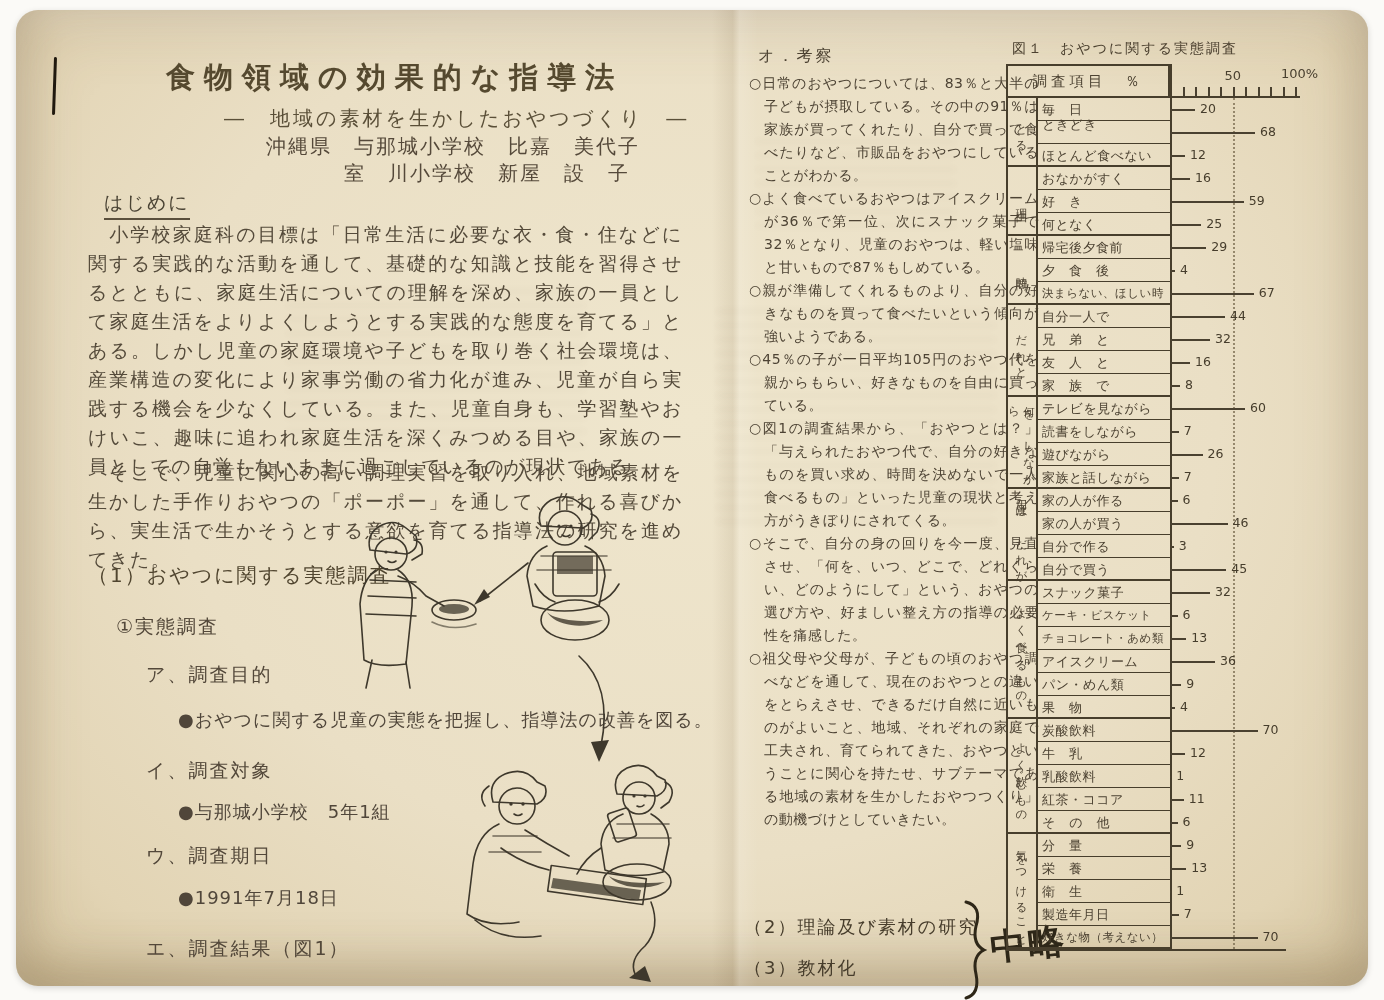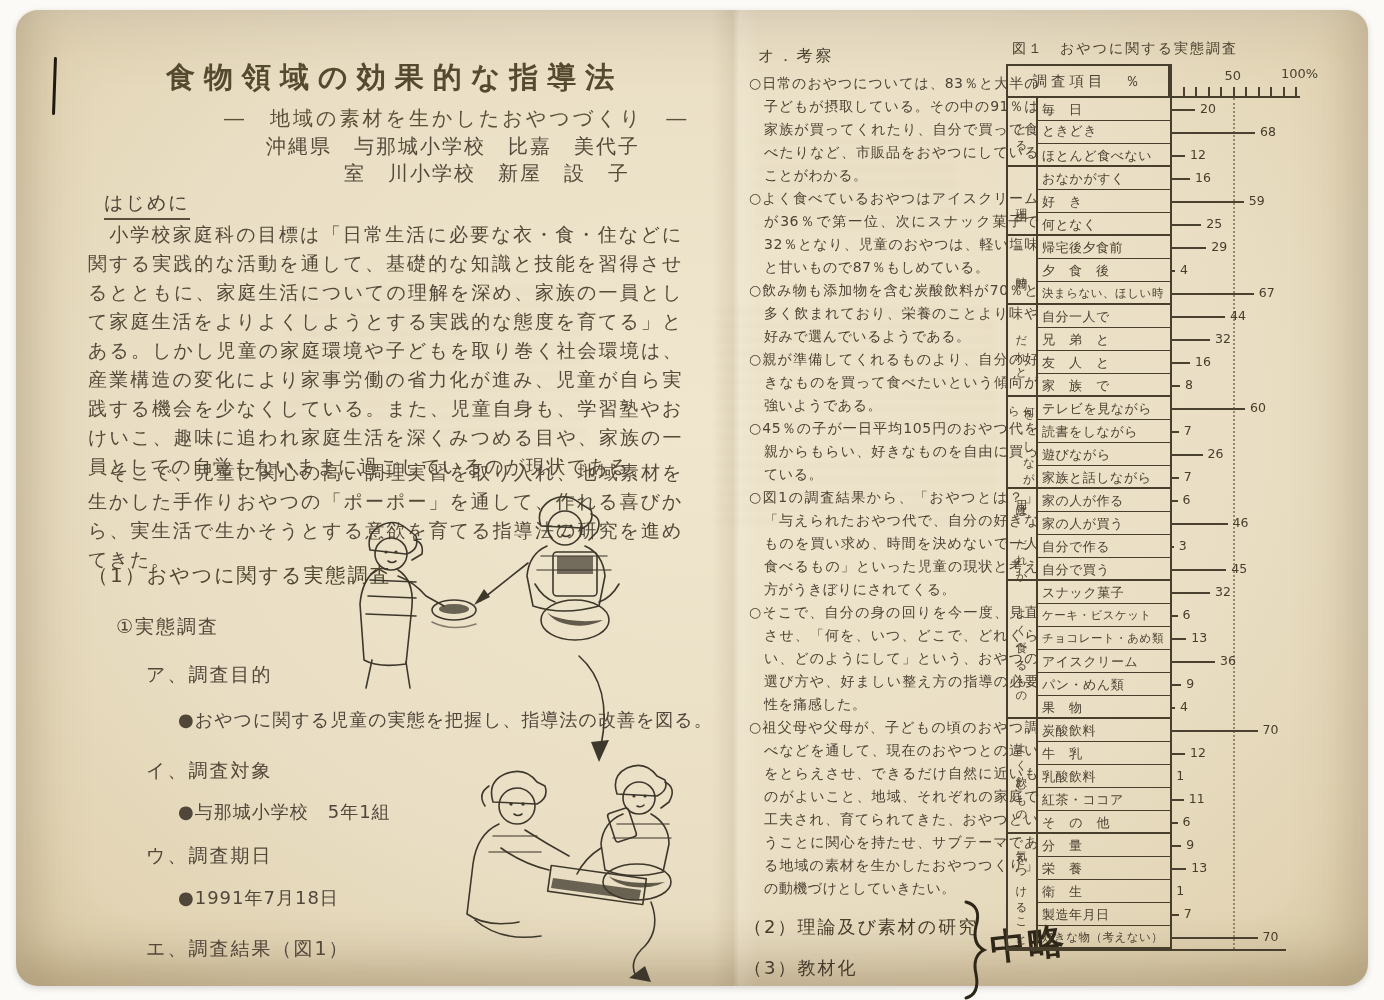--- a/index.html
+++ b/index.html
@@ -159,21 +159,20 @@
     <ellipse class="sketch" cx="196" cy="130" rx="34" ry="18"></ellipse>
     <path class="sketch-fill" d="M168 124 a34 18 0 0 0 56 6 a40 10 0 0 1 -56 -6 z" opacity=".8"></path>
     <path class="sketch" d="M210 150 q10 26 -6 44 q-16 14 -10 28"></path>
     <path class="sketch-fill" d="M188 226 L204 214 L210 230 Z"></path>
   </svg>
 
   <div class="abs kousatsu-head" style="left:742px;top:36px;">オ．考察</div>
   <div class="abs" id="kousatsu" style="left:733px;top:62px;width:290px;">
       <div class="bullet">○日常のおやつについては、83％と大半の子どもが摂取している。その中の91％は家族が買ってくれたり、自分で買って食べたりなど、市販品をおやつにしていることがわかる。</div>
       <div class="bullet">○よく食べているおやつはアイスクリームが36％で第一位、次にスナック菓子で32％となり、児童のおやつは、軽い塩味と甘いもので87％もしめている。</div>
-      <div class="bullet">○飲み物も添加物を含む炭酸飲料が70％と多く飲まれており、栄養のことより味や好みで選んでいるようである。</div>
       <div class="bullet">○親が準備してくれるものより、自分の好きなものを買って食べたいという傾向が強いようである。</div>
       <div class="bullet">○45％の子が一日平均105円のおやつ代を親からもらい、好きなものを自由に買っている。</div>
       <div class="bullet">○図1の調査結果から、「おやつとは？」「与えられたおやつ代で、自分の好きなものを買い求め、時間を決めないで一人食べるもの」といった児童の現状と考え方がうきぼりにされてくる。</div>
       <div class="bullet">○そこで、自分の身の回りを今一度、見直させ、「何を、いつ、どこで、どれくらい、どのようにして」という、おやつの選び方や、好ましい整え方の指導の必要性を痛感した。</div>
       <div class="bullet">○祖父母や父母が、子どもの頃のおやつ調べなどを通して、現在のおやつとの違いをとらえさせ、できるだけ自然に近いものがよいこと、地域、それぞれの家庭で工夫され、育てられてきた、おやつということに関心を持たせ、サブテーマである地域の素材を生かしたおやつつくり」の動機づけとしていきたい。</div>
     </div>
 
   <div class="abs endnote" style="left:728px;top:905px;">（2）理論及び素材の研究</div>
   <div class="abs endnote" style="left:728px;top:946px;">（3）教材化</div>
   <svg class="abs" style="left:944px;top:890px;" width="30" height="100" viewBox="0 0 30 100">
@@ -201,21 +200,21 @@
         <div class="dot50" style="left: 226.5px; top: 34px; height: 851px;"></div>
         <div class="cline" style="left: 0px; top: 0px; width: 2px; height: 885px;"></div>
         <div class="cline" style="left: 164px; top: 0px; width: 2px; height: 885px;"></div>
         <div class="cline" style="left: 30px; top: 34px; width: 1.5px; height: 851px;"></div>
         <div class="cline" style="left: 0px; top: 885px; width: 280px; height: 2px;"></div>
         <div class="gcell" style="left: 0px; top: 34px; width: 30px; height: 69px;">とる</div>
         <div class="icell" style="left: 30px; top: 34px; width: 134px; height: 23px;">毎　日</div>
         <div class="cline" style="left: 30px; top: 56px; width: 134px; height: 1px;"></div>
         <div class="bar" style="left: 164px; top: 44.5px; width: 25px;"></div>
         <div class="bval" style="left: 194px; top: 37px;">20</div>
-        <div class="icell" style="left: 30px; top: 55px; width: 134px; height: 23px;">ときどき</div>
+        <div class="icell" style="left: 30px; top: 49px; width: 134px; height: 23px;">ときどき</div>
         <div class="cline" style="left: 30px; top: 79px; width: 134px; height: 1px;"></div>
         <div class="bar" style="left: 164px; top: 67.5px; width: 85px;"></div>
         <div class="bval" style="left: 254px; top: 60px;">68</div>
         <div class="icell" style="left: 30px; top: 80px; width: 134px; height: 23px;">ほとんど食べない</div>
         <div class="cline" style="left: 0px; top: 101px; width: 164px; height: 2px;"></div>
         <div class="bar" style="left: 164px; top: 90.5px; width: 15px;"></div>
         <div class="bval" style="left: 184px; top: 83px;">12</div>
         <div class="gcell" style="left: 0px; top: 103px; width: 30px; height: 69px;">理由</div>
         <div class="icell" style="left: 30px; top: 103px; width: 134px; height: 23px;">おなかがすく</div>
         <div class="cline" style="left: 30px; top: 125px; width: 134px; height: 1px;"></div>

